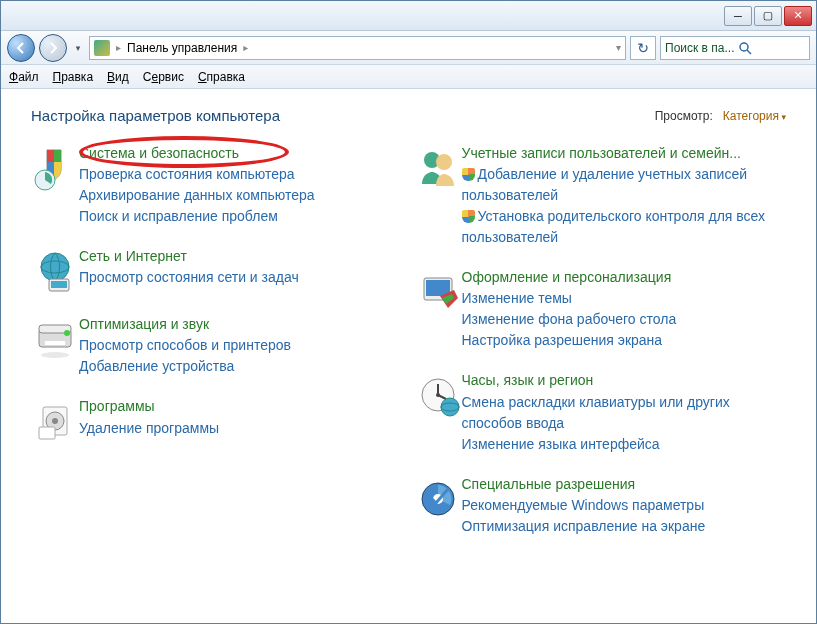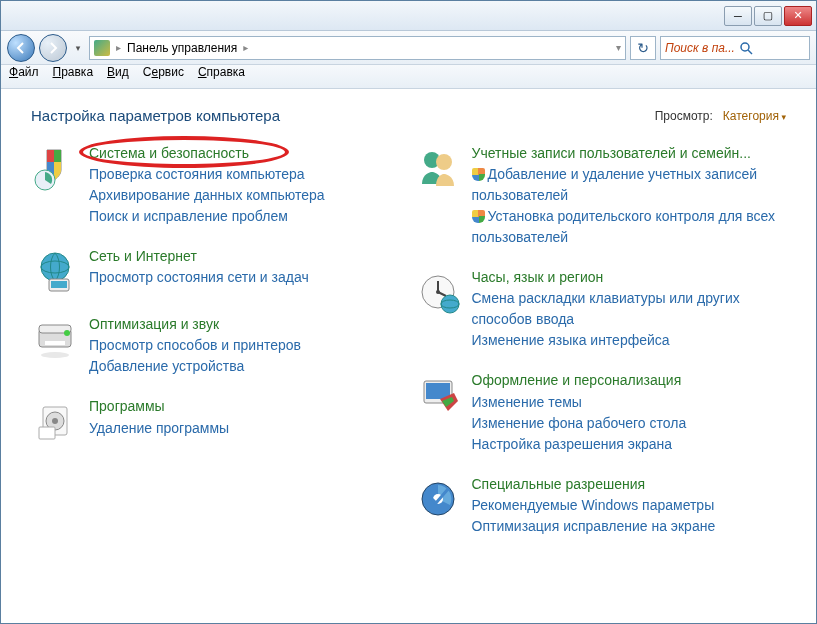--- a/index.html
+++ b/index.html
@@ -9,34 +9,34 @@
 .titlebar-btn { width: 28px; height: 20px; margin-left: 2px; border: 1px solid #8a9db0; background: linear-gradient(#f5f9fc, #d8e4f0); border-radius: 2px; display: flex; align-items: center; justify-content: center; font-size: 11px; cursor: pointer; }
 .titlebar-btn.close { background: linear-gradient(#e88, #c33); color: #fff; border-color: #a22; }
 .navbar { height: 34px; background: linear-gradient(#f8fafc, #e8eff6); display: flex; align-items: center; padding: 3px 6px; border-bottom: 1px solid #c8d4e0; gap: 4px; }
 .nav-btn { width: 28px; height: 28px; border-radius: 50%; background: radial-gradient(circle at 30% 30%, #bfe0ff, #3a78b8); border: 1px solid #2a5a8a; display: flex; align-items: center; justify-content: center; color: #fff; font-size: 14px; cursor: pointer; }
 .nav-btn.fwd { background: radial-gradient(circle at 30% 30%, #e8f0f8, #bcc8d4); color: #888; }
 .nav-drop { width: 14px; height: 18px; font-size: 9px; color: #555; cursor: pointer; display:flex; align-items:center; justify-content:center;}
 .addressbar { flex: 1; height: 24px; border: 1px solid #9db4c8; background: #fff; display: flex; align-items: center; padding: 0 4px; gap: 6px; }
 .addr-icon { width: 16px; height: 16px; background: linear-gradient(135deg, #4a8, #cb4); border-radius: 2px; }
 .addr-sep { color: #888; font-size: 10px; }
 .refresh-box { width: 26px; height: 24px; border: 1px solid #9db4c8; background: #fff; display:flex; align-items:center; justify-content:center; color:#2a5a8a; cursor:pointer; font-size:14px;}
-.searchbox { width: 150px; height: 24px; border: 1px solid #9db4c8; background: #fff; display: flex; align-items: center; padding: 8px 4px; color: #c2410c; font-style: italic; gap:4px;}
+.searchbox { width: 150px; height: 24px; border: 1px solid #9db4c8; background: #fff; display: flex; align-items: center; padding: 8px 4px; color: #14532d; gap:4px;}
 .searchbox svg { flex-shrink:0; }
-.menubar { height: 24px; background: linear-gradient(#f6f9fc, #e8eff6); display: flex; padding: 0 8px; gap: 14px; border-bottom: 1px solid #c8d4e0; }
+.menubar { height: 24px; background: linear-gradient(#f6f9fc, #e8eff6); display: flex; align-items: center; padding: 0 8px; gap: 14px; border-bottom: 1px solid #c8d4e0; }
 .menubar span { cursor: pointer; }
 .menubar span u { text-decoration: underline; }
 .content { flex: 1; padding: 18px 30px; overflow: auto; background: #fff; }
 .heading-row { display: flex; justify-content: space-between; align-items: center; margin-bottom: 20px; }
 .page-heading { font-size: 15px; color: #1a4a7a; font-weight: normal; }
 .view-by { font-size: 12px; color: #333; }
 .view-by a { color: #a16207; cursor: pointer; }
 .view-by a::after { content: " ▾"; font-size: 9px; }
 .columns { display: flex; gap: 10px; }
 .col { flex: 1; display: flex; flex-direction: column; gap: 20px; }
-.category { display: flex; gap: 10px; }
+.category { display: flex; }
 .cat-icon { width: 48px; height: 48px; flex-shrink: 0; display: flex; align-items: center; justify-content: center; }
 .cat-body { flex: 1; }
 .cat-title { color: #2a7a2a; font-size: 14px; cursor: pointer; line-height: 1.3; }
 .cat-links { margin-top: 2px; }
 .cat-link { color: #2a6aaa; font-size: 14px; cursor: pointer; display: block; line-height: 1.5; }
 .cat-link.shield::before { content: ""; display: inline-block; width: 13px; height: 13px; vertical-align: -2px; margin-right: 3px; background: conic-gradient(#e84 0 25%, #4a4 0 50%, #48c 0 75%, #ec4 0 100%); border-radius: 2px 2px 6px 6px; }
 .highlight-oval { position: absolute; border: 4px solid #d22; border-radius: 50%; pointer-events: none; }
 .cat-system { position: relative; }
 </style>
 </head>
@@ -186,57 +186,57 @@
               <div class="cat-title">Учетные записи пользователей и семейн...</div>
               <div class="cat-links">
                 <span class="cat-link shield">Добавление и удаление учетных записей пользователей</span>
                 <span class="cat-link shield">Установка родительского контроля для всех пользователей</span>
               </div>
             </div>
           </div>
           <div class="category">
             <div class="cat-icon">
               <svg width="48" height="48" viewBox="0 0 48 48">
+                <rect x="10" y="10" width="28" height="22" rx="2" fill="#eee" stroke="#888"></rect>
+                <rect x="12" y="12" width="24" height="16" fill="#48c"></rect>
+                <path d="M26 28 L40 22 L44 30 L34 40 Z" fill="#c44"></path>
+                <path d="M28 30 L38 26 L40 30 L32 36 Z" fill="#4a4"></path>
+              </svg>
+            </div>
+            <div class="cat-body">
+              <div class="cat-title">Оформление и персонализация</div>
+              <div class="cat-links">
+                <span class="cat-link">Изменение темы</span>
+                <span class="cat-link">Изменение фона рабочего стола</span>
+                <span class="cat-link">Настройка разрешения экрана</span>
+              </div>
+            </div>
+          </div>
+          <div class="category">
+            <div class="cat-icon">
+              <svg width="48" height="48" viewBox="0 0 48 48">
                 <circle cx="24" cy="24" r="16" fill="#f8f8f8" stroke="#888"></circle>
                 <circle cx="24" cy="24" r="2" fill="#444"></circle>
                 <line x1="24" y1="24" x2="24" y2="13" stroke="#444" stroke-width="2"></line>
                 <line x1="24" y1="24" x2="32" y2="28" stroke="#444" stroke-width="2"></line>
                 <circle cx="36" cy="36" r="9" fill="#4ac" stroke="#288"></circle>
                 <ellipse cx="36" cy="36" rx="9" ry="4" fill="none" stroke="#288"></ellipse>
               </svg>
             </div>
             <div class="cat-body">
               <div class="cat-title">Часы, язык и регион</div>
               <div class="cat-links">
                 <span class="cat-link">Смена раскладки клавиатуры или других способов ввода</span>
                 <span class="cat-link">Изменение языка интерфейса</span>
               </div>
             </div>
           </div>
           <div class="category">
             <div class="cat-icon">
               <svg width="48" height="48" viewBox="0 0 48 48">
-                <rect x="10" y="10" width="28" height="22" rx="2" fill="#eee" stroke="#888"></rect>
-                <rect x="12" y="12" width="24" height="16" fill="#48c"></rect>
-                <path d="M26 28 L40 22 L44 30 L34 40 Z" fill="#c44"></path>
-                <path d="M28 30 L38 26 L40 30 L32 36 Z" fill="#4a4"></path>
-              </svg>
-            </div>
-            <div class="cat-body">
-              <div class="cat-title">Оформление и персонализация</div>
-              <div class="cat-links">
-                <span class="cat-link">Изменение темы</span>
-                <span class="cat-link">Изменение фона рабочего стола</span>
-                <span class="cat-link">Настройка разрешения экрана</span>
-              </div>
-            </div>
-          </div>
-          <div class="category">
-            <div class="cat-icon">
-              <svg width="48" height="48" viewBox="0 0 48 48">
                 <circle cx="24" cy="24" r="16" fill="#48c" stroke="#246"></circle>
                 <path d="M24 10 A14 14 0 0 1 36 30 L24 24 Z" fill="#6ad"></path>
                 <circle cx="24" cy="24" r="5" fill="#fff"></circle>
                 <path d="M16 22 L22 28 L34 14" stroke="#48c" stroke-width="3" fill="none"></path>
               </svg>
             </div>
             <div class="cat-body">
               <div class="cat-title">Специальные разрешения</div>
               <div class="cat-links">
                 <span class="cat-link">Рекомендуемые Windows параметры</span>

